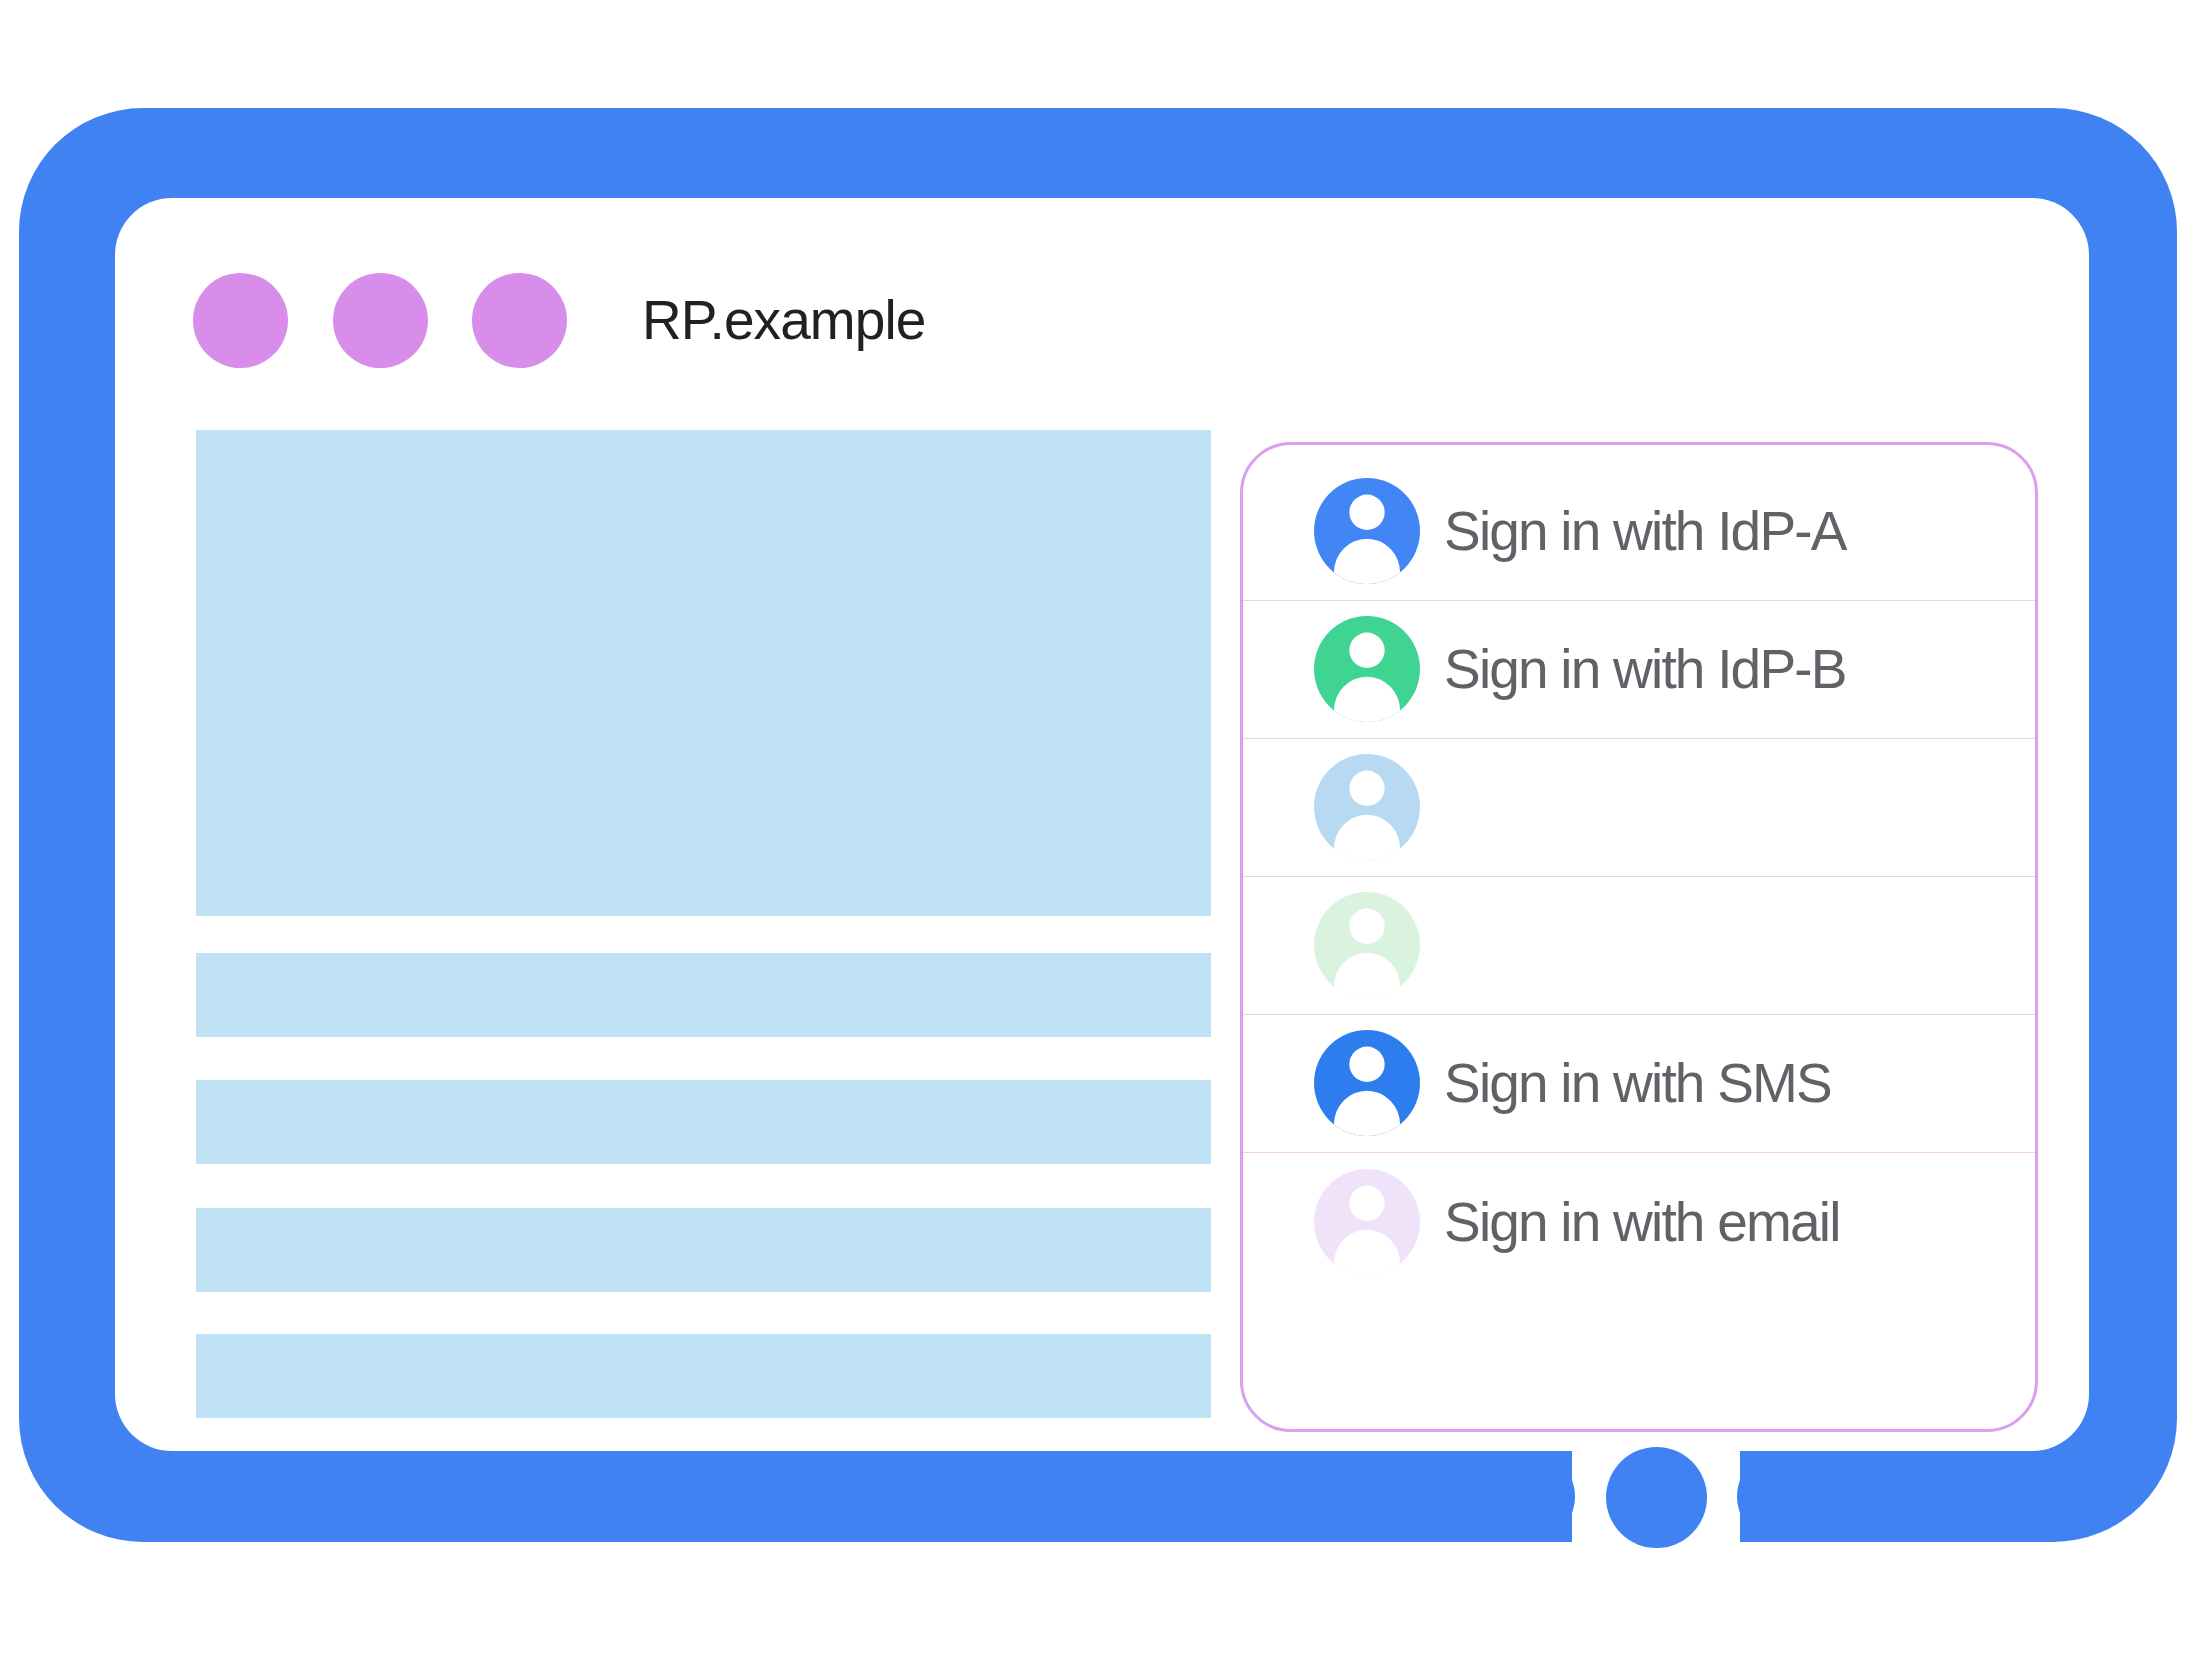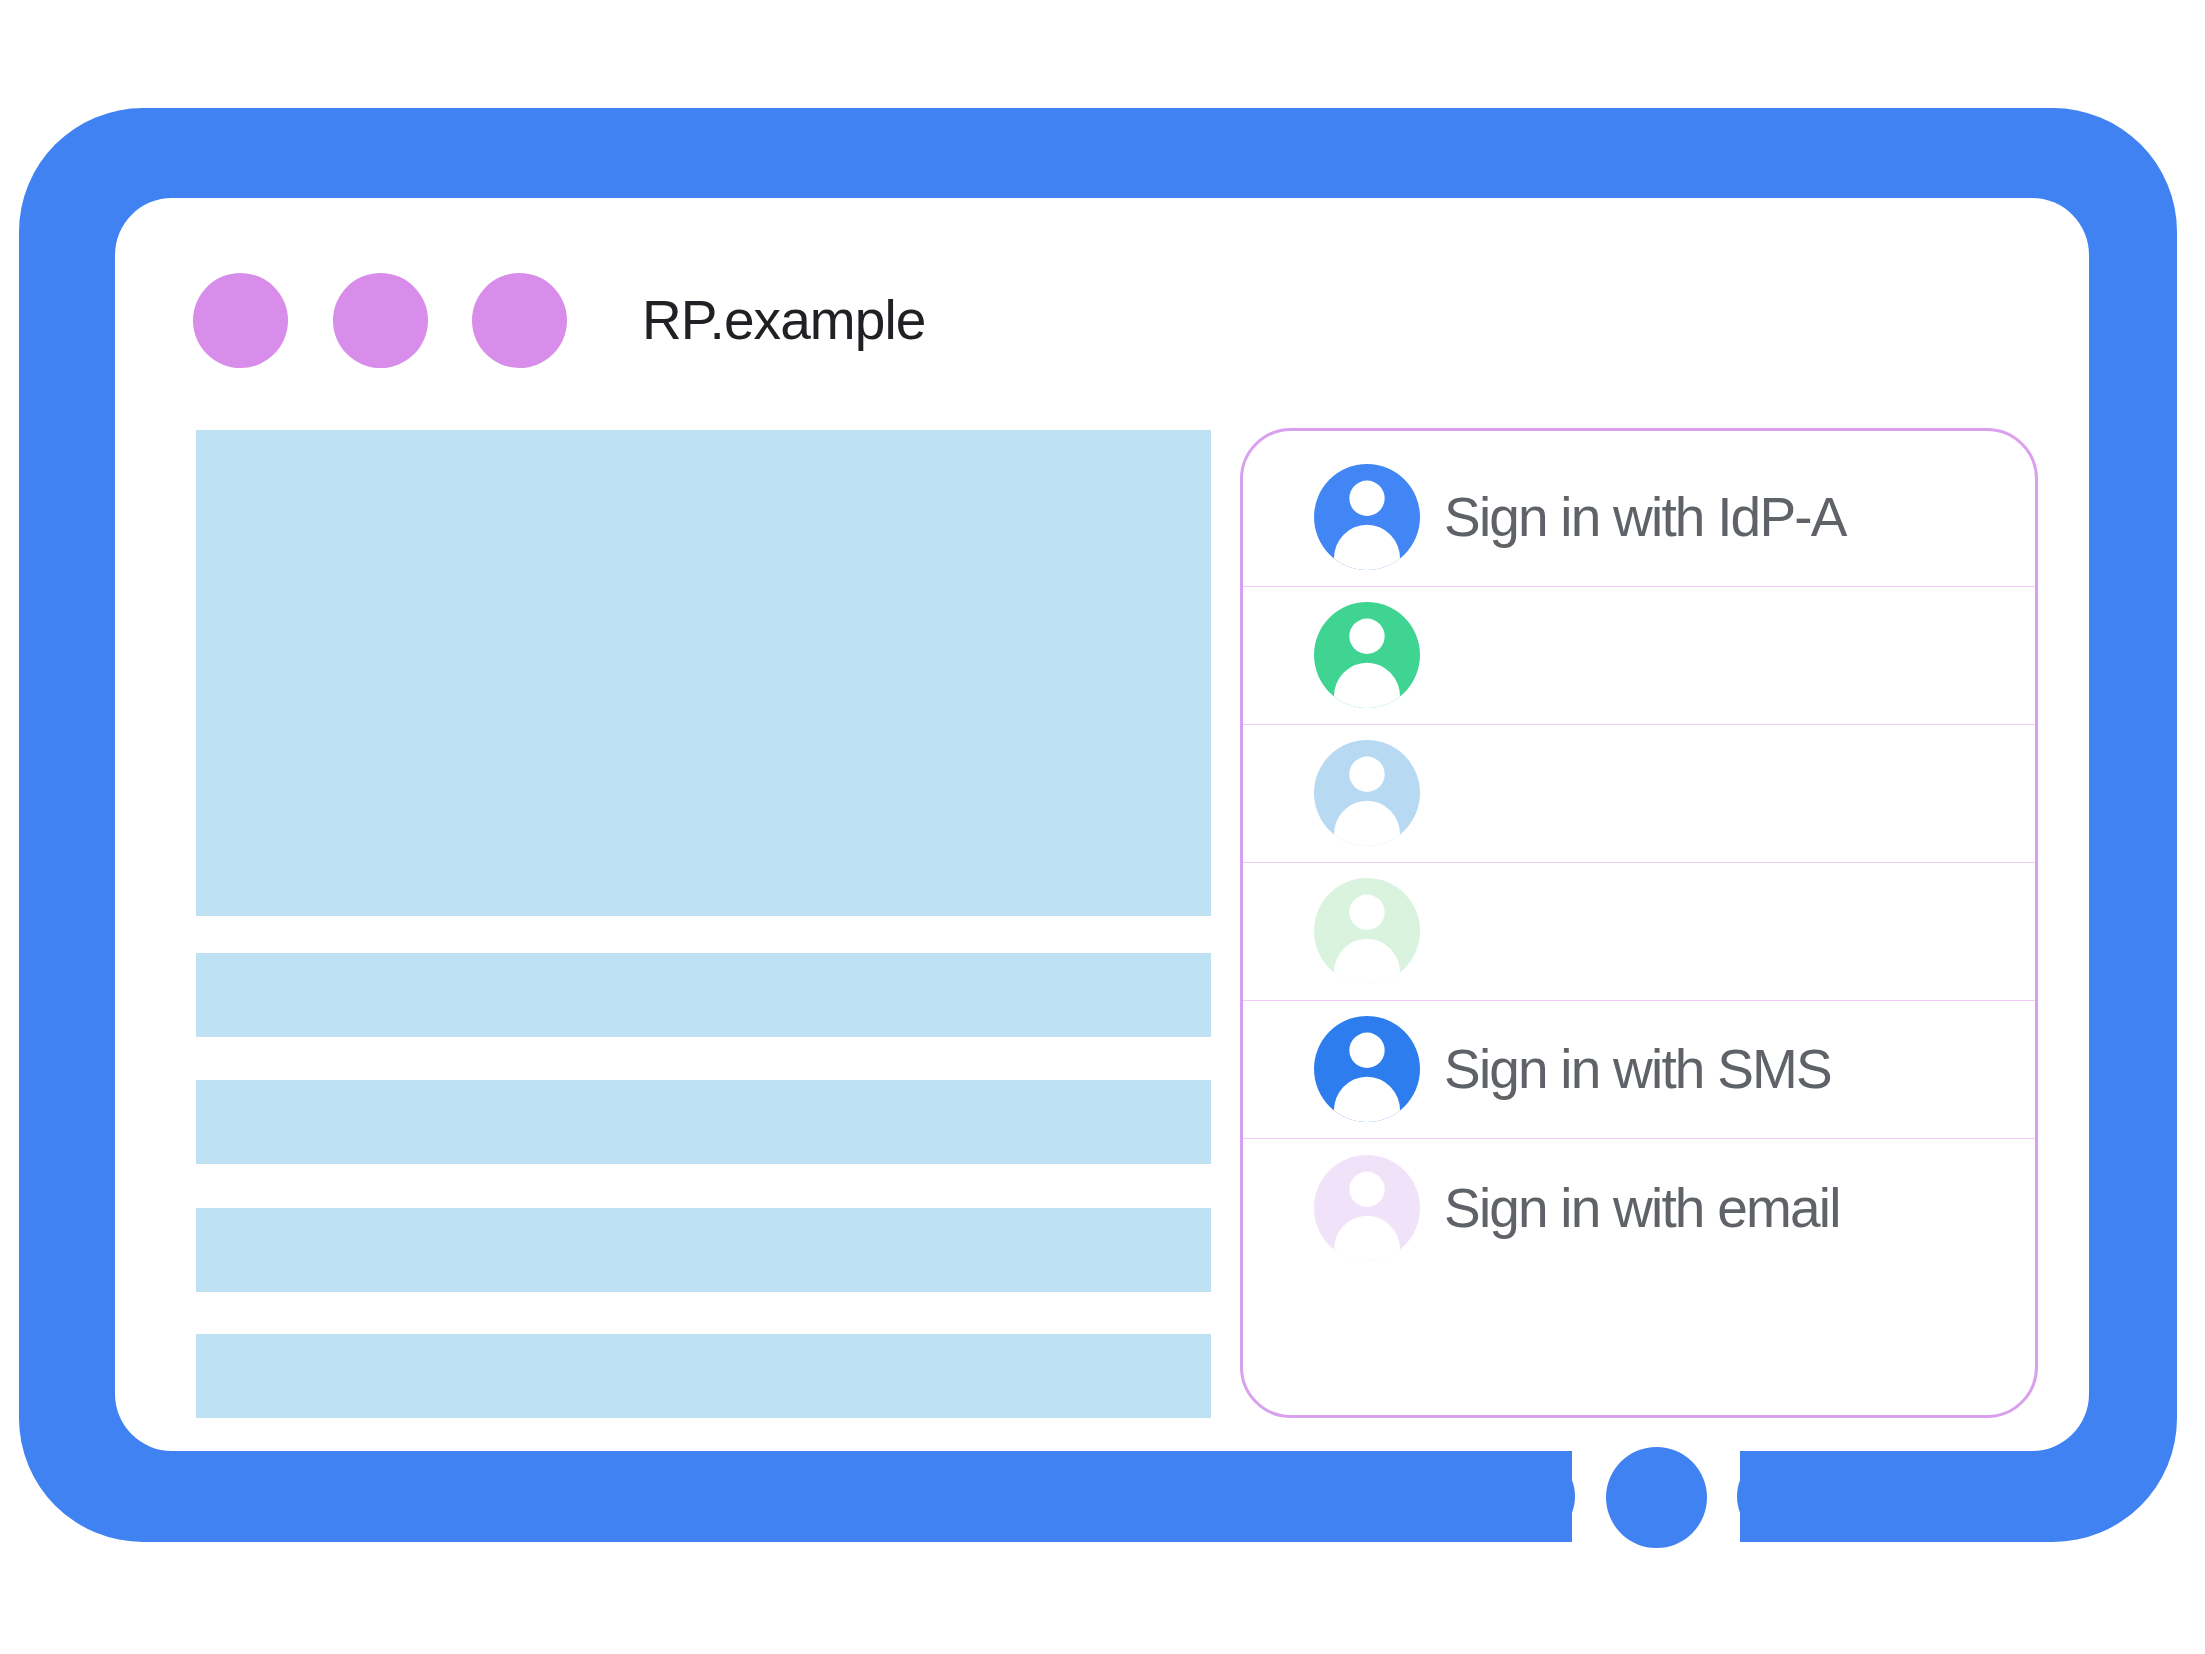--- a/index.html
+++ b/index.html
@@ -47,21 +47,21 @@
     position:absolute;left:196px;width:1015px;
     background:var(--placeholder-blue,#BFE1F4);
   }
   .ph.hero{top:430px;height:486px;}
   .ph.l1{top:953px;height:84px;}
   .ph.l2{top:1080px;height:84px;}
   .ph.l3{top:1208px;height:84px;}
   .ph.l4{top:1334px;height:84px;}
   
   .dialog{
-    position:absolute;left:1240px;top:428px;width:798px;height:990px;
+    position:absolute;left:1240px;top:442px;width:798px;height:990px;
     box-sizing:border-box;background:#ffffff;
     border:3.5px solid var(--dialog-border,#D9A0EE);border-radius:51px;
     padding-top:17.6px;overflow:hidden;
   }
   .row{
     display:flex;align-items:center;height:138px;box-sizing:border-box;
     padding-left:71px;cursor:pointer;
   }
   .row:not(:last-child){border-bottom:1.8px solid var(--divider-pink,#F1CBF5);}
   .avatar{width:106px;height:106px;flex:0 0 106px;display:block;}
@@ -117,20 +117,21 @@
                 <circle cx="24" cy="24" r="24"></circle>
               </clipPath>
             </defs>
             <circle cx="24" cy="24" r="24" fill="#40D493"></circle>
             <g clip-path="url(#avclip1)" fill="#ffffff">
               <circle cx="24" cy="15.5" r="8"></circle>
               <ellipse cx="24" cy="43" rx="15" ry="15.5"></ellipse>
             </g>
           </svg>
         </span>
+        <span class="label">Sign in with IdP-B</span>
       </div>
       <div class="row">
         <span class="avatar">
           <svg viewBox="0 0 48 48">
             <defs>
               <clipPath id="avclip3">
                 <circle cx="24" cy="24" r="24"></circle>
               </clipPath>
             </defs>
             <circle cx="24" cy="24" r="24" fill="#B7D9F2"></circle>

